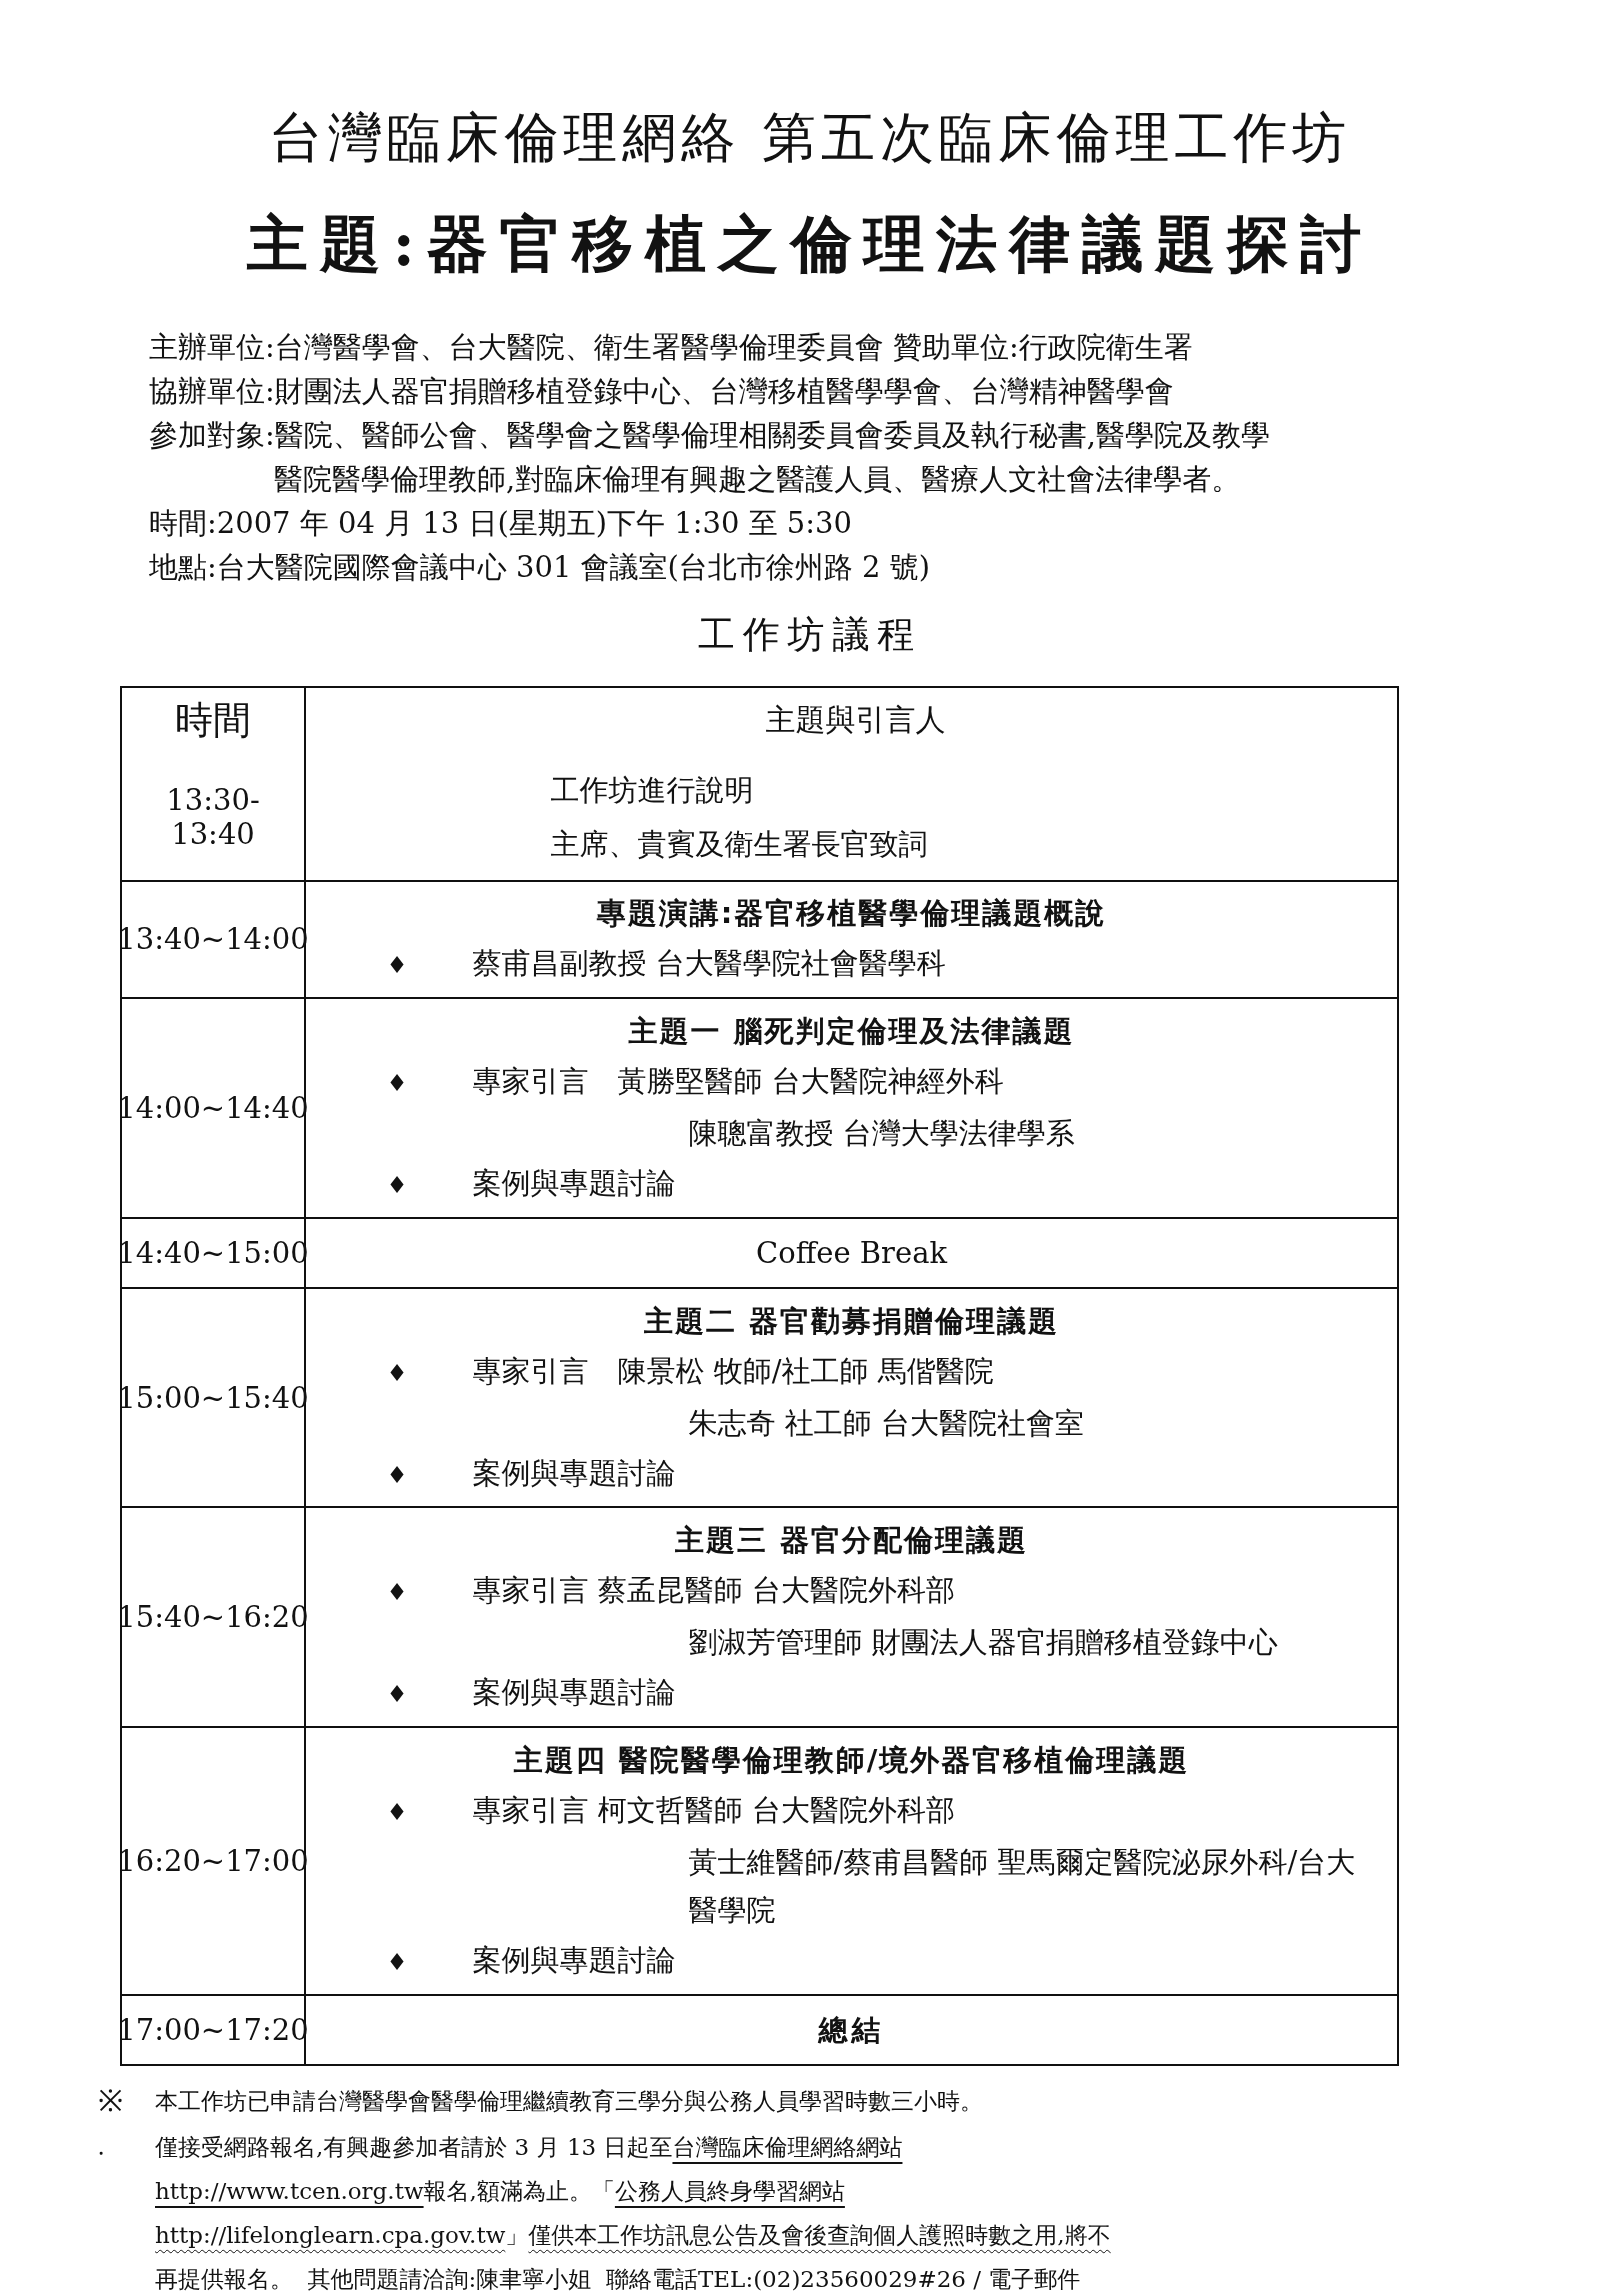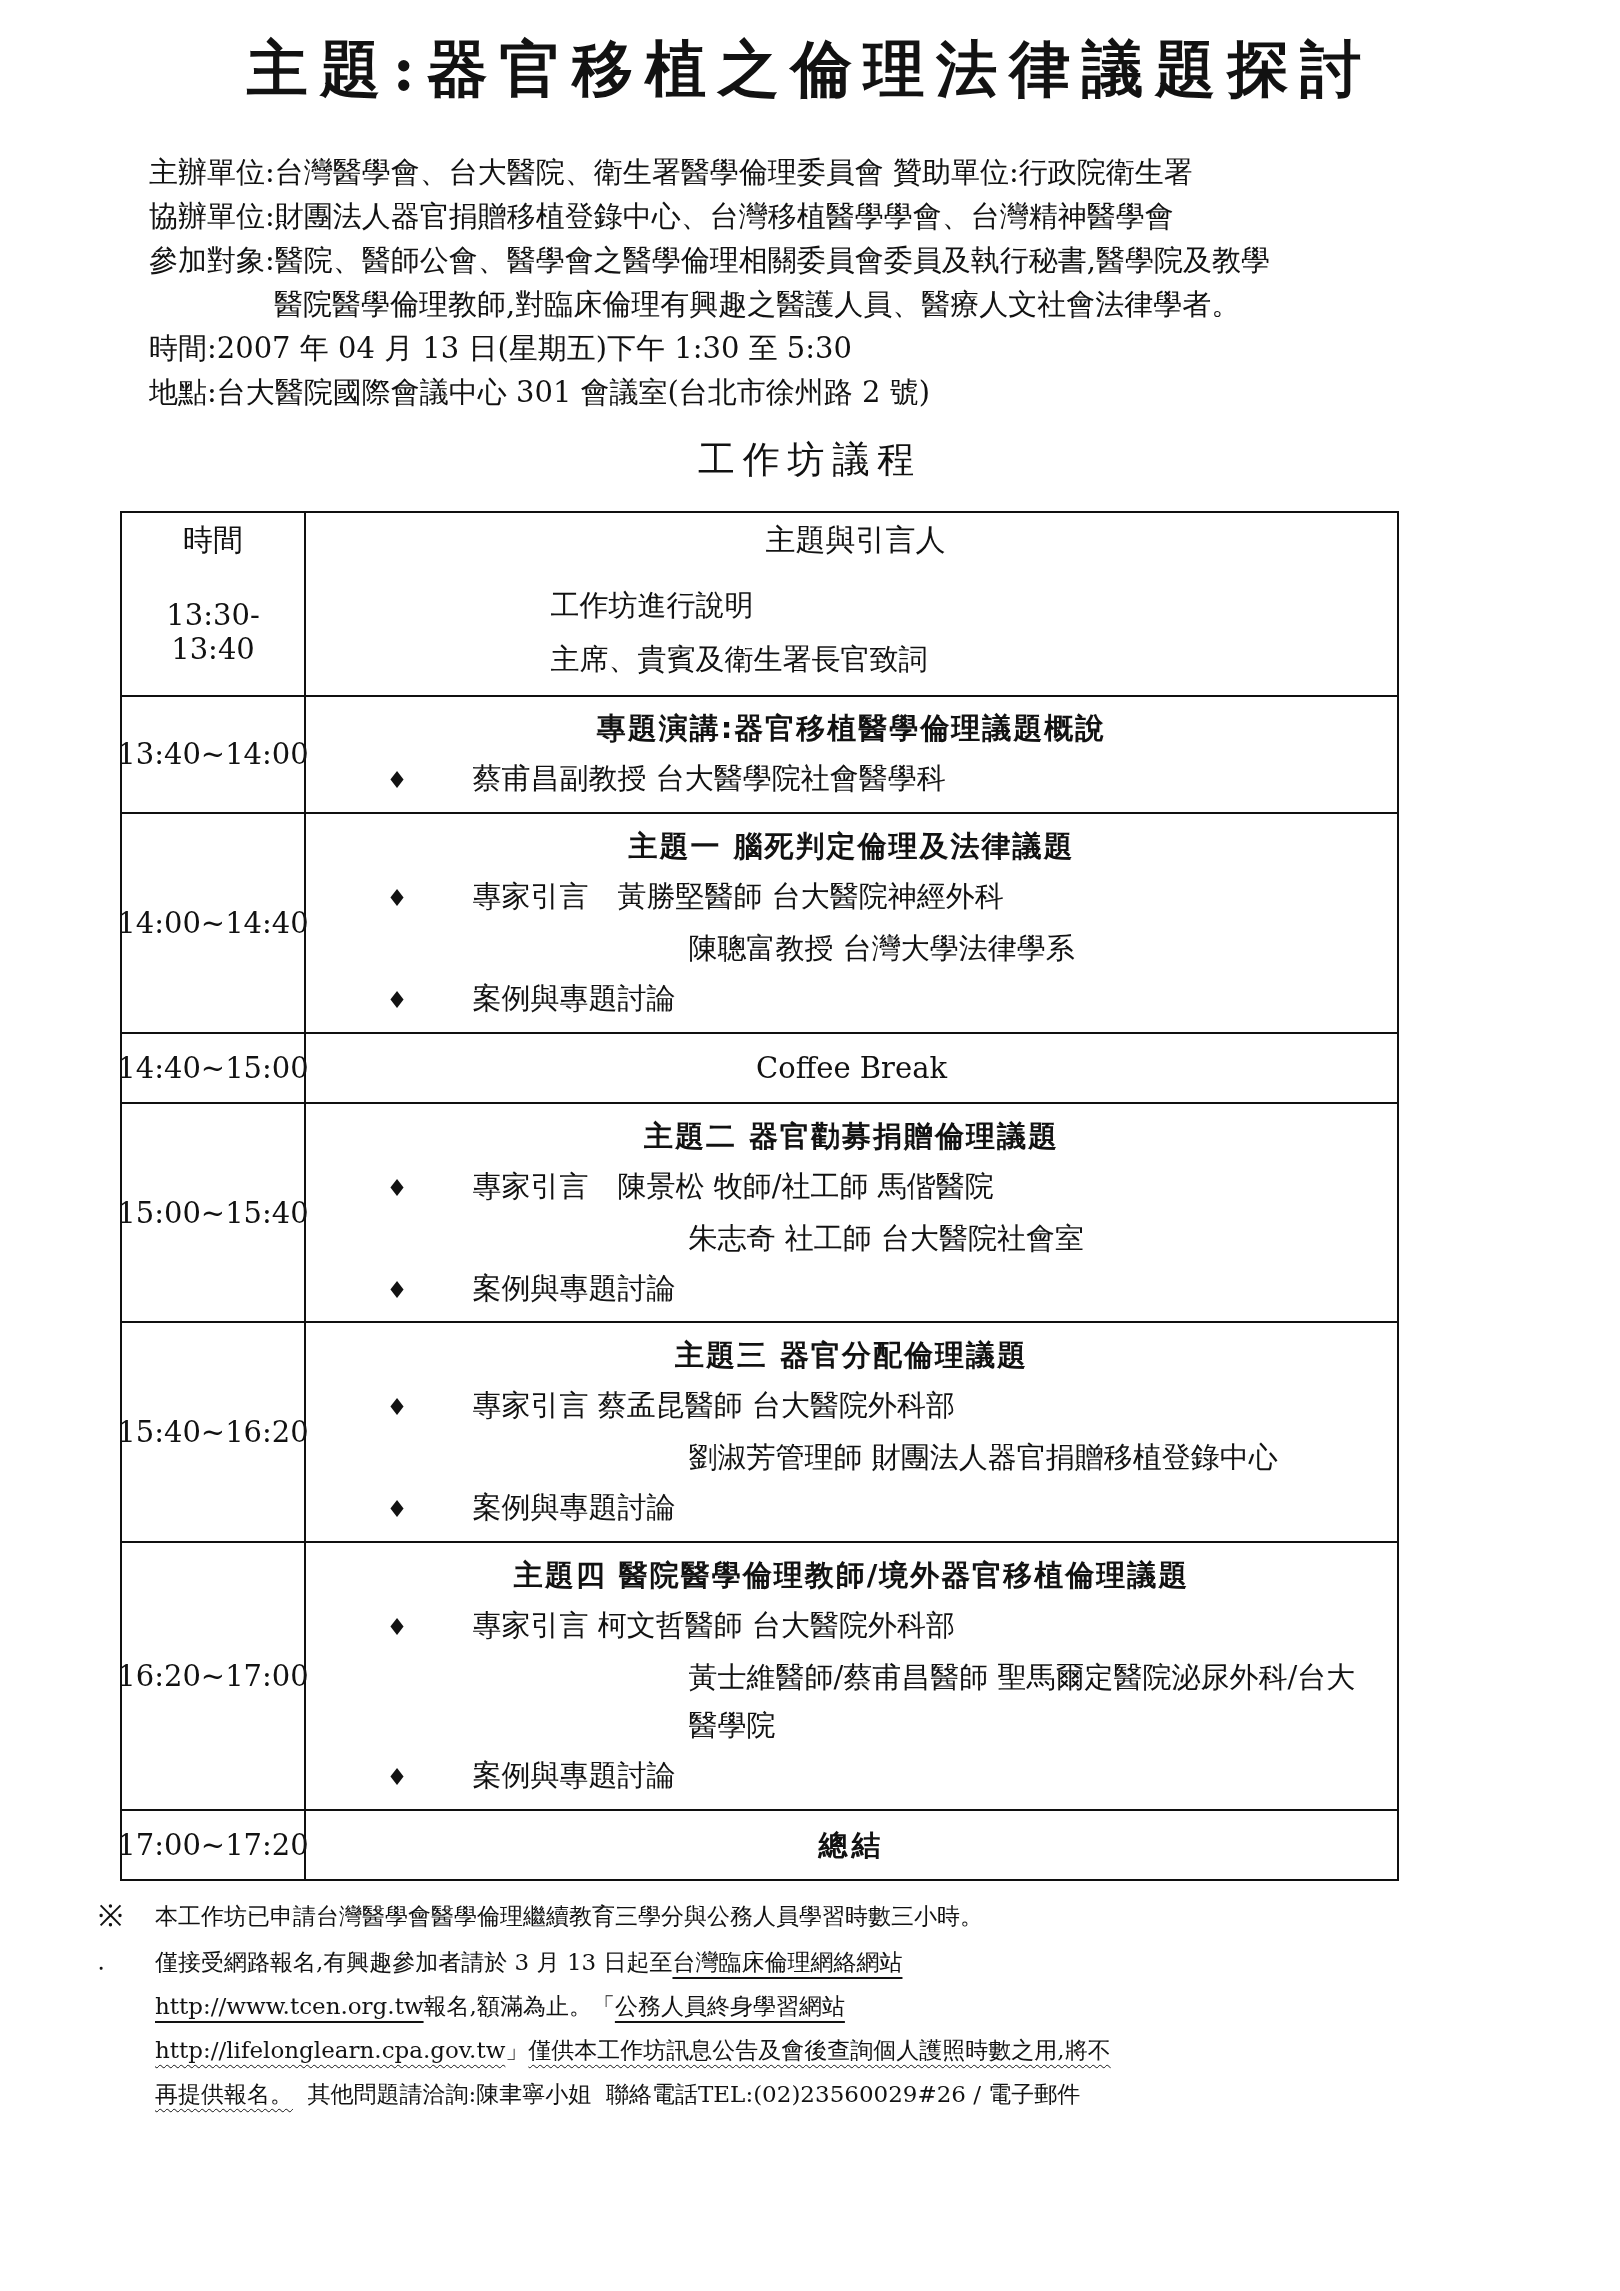--- a/index.html
+++ b/index.html
@@ -57,21 +57,21 @@
     width:184px;
     border-right:2px solid #101010;
     display:flex; align-items:center; justify-content:center;
     font-size:29px;
     padding:7.8px 3.9px;
     text-align:center;
   }
   .tcell.topic { flex:1; padding:5.9px 17.6px; }
   .thead .tcell { padding:7.8px 3.9px; display:flex; align-items:center; justify-content:center; }
   .thead .tcell.topic { font-size:30px;padding-left:12px; }
-  .thead .tcell.time { font-size:30px; }
+  .thead .tcell.time { font-size:38px; }
   .line {
     font-size:29px;
     line-height:48px;
     margin:2px 0;
     white-space:pre-wrap;
   }
   .line.plain { padding-left:227px; margin:5.9px 0; }
   .line.heading {
     text-align:center;
     font-weight:bold;
@@ -104,20 +104,21 @@
     text-decoration-style:wavy;
     text-decoration-thickness:1px;
     text-underline-offset:5.9px;
   }
 </style>
 </head>
 <body>
 
 <div class="page">
 
+  <div class="doc-title">台灣臨床倫理網絡 第五次臨床倫理工作坊</div>
   <div class="doc-subtitle">主題:器官移植之倫理法律議題探討</div>
 
   <div class="info-block">
       <div class="info-line">主辦單位:台灣醫學會、台大醫院、衛生署醫學倫理委員會 贊助單位:行政院衛生署</div>
       <div class="info-line">協辦單位:財團法人器官捐贈移植登錄中心、台灣移植醫學學會、台灣精神醫學會</div>
       <div class="info-line">參加對象:醫院、醫師公會、醫學會之醫學倫理相關委員會委員及執行秘書,醫學院及教學</div>
       <div class="info-line indent">醫院醫學倫理教師,對臨床倫理有興趣之醫護人員、醫療人文社會法律學者。</div>
       <div class="info-line">時間:2007 年 04 月 13 日(星期五)下午 1:30 至 5:30</div>
       <div class="info-line">地點:台大醫院國際會議中心 301 會議室(台北市徐州路 2 號)</div>
     </div>

